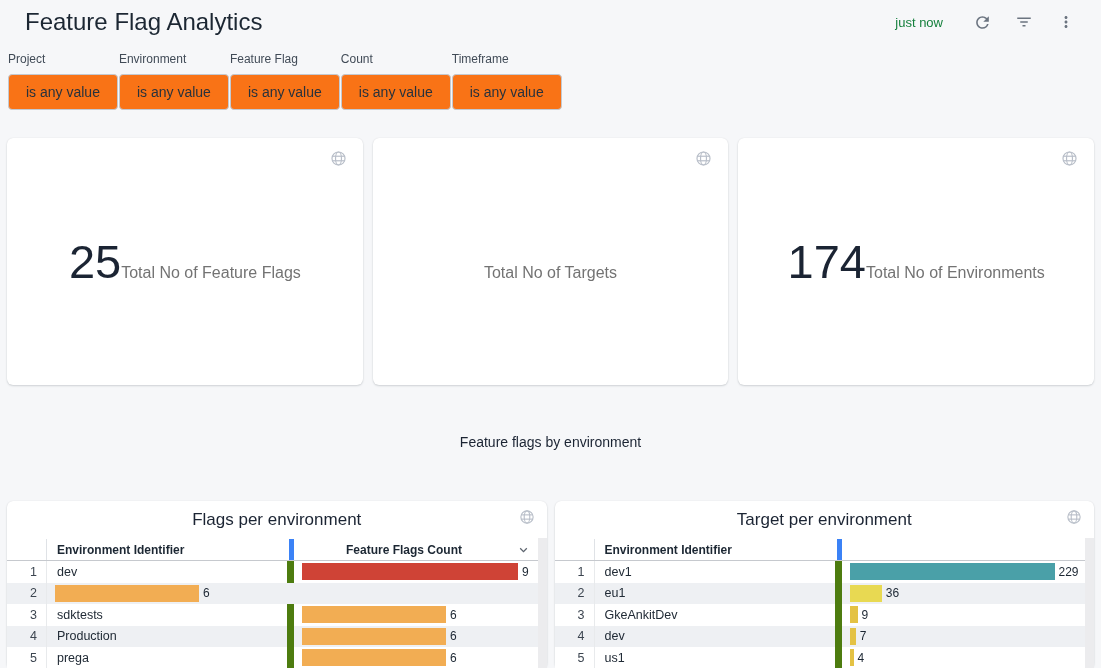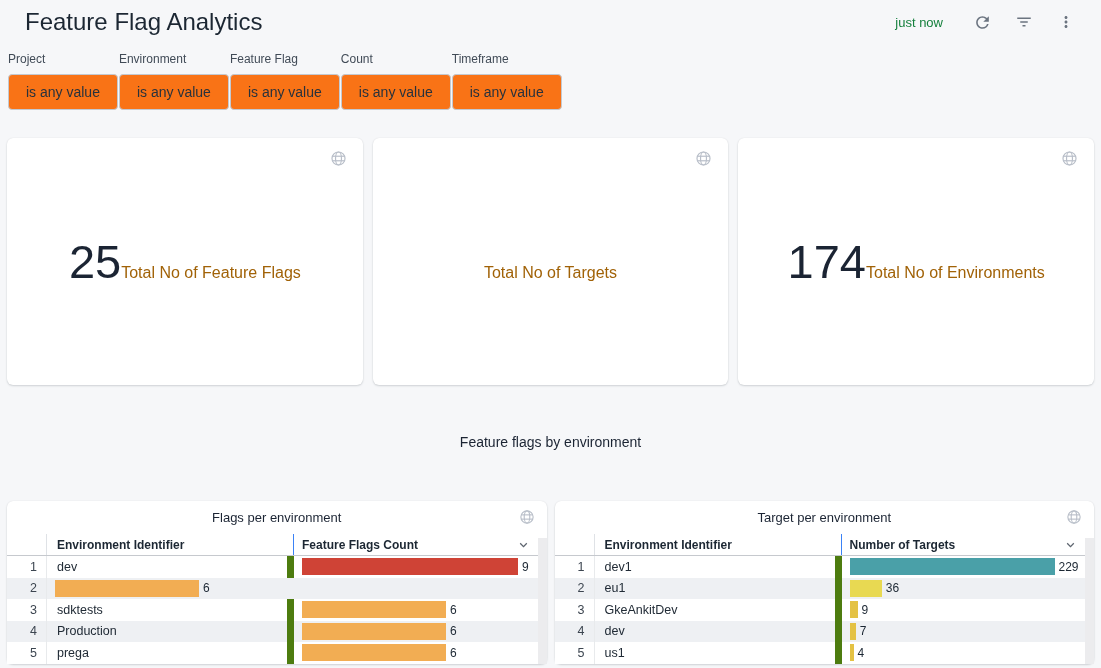--- a/index.html
+++ b/index.html
@@ -23,37 +23,37 @@
   .filter-label { font-size:12px; color:#414b57; display:block; margin-bottom:8px; }
   .filter-btn { height:36px; padding:0 17px; background:#f97316; border:1px solid #c3c9d1;
                 border-radius:4px; font-size:14px; color:#29323c; font-family:inherit; cursor:pointer; }
   
   .kpi-row { display:flex; gap:10px; padding:28px 7px 0; }
   .kpi-card { flex:1; height:247px; background:#fff; border-radius:6px; position:relative;
               box-shadow:0 1px 2px rgba(40,50,60,.18), 0 0 1px rgba(40,50,60,.12);
               display:flex; flex-direction:row; align-items:center; justify-content:center; }
   .tile-globe { position:absolute; top:12px; right:16px; cursor:pointer; }
   .kpi-value { font-size:47px; color:#1b2433; line-height:1; }
-  .kpi-label { font-size:16px; color:#a16207; margin-top:22px; }
+  .kpi-label { font-size:16px; color:#737373; margin-top:22px; }
   
   .section-title { text-align:center; font-size:14px; color:#1b2433; margin:49px 0 51px; font-weight:400; }
   
   .tables-row { display:flex; gap:8px; padding:0 7px; align-items:flex-start; }
   .table-card { flex:1; background:#fff; border-radius:6px; position:relative; padding-top:9px;
                 box-shadow:0 1px 2px rgba(40,50,60,.18), 0 0 1px rgba(40,50,60,.12); }
   .table-card[data-table="0"] { --barmax:216px; }
   .table-card[data-table="1"] { --barmax:205px; }
-  .table-title { text-align:center; font-size:13px; color:#1b2433; margin:0 0 9px; font-weight:400; }
+  .table-title { text-align:center; font-size:17px; color:#1b2433; margin:0 0 9px; font-weight:400; }
   .tile-globe-sm { position:absolute; top:8px; right:12px; cursor:pointer; }
   .thead { display:flex; height:22px; border-bottom:1px solid #c6c9ce; align-items:stretch;
            font-weight:bold; font-size:12px; color:#1c2733; }
   .th-num { width:40px; flex:none; border-right:1px solid #dfe2e6; }
-  .th-name { width:247px; flex:none; padding-left:10px; border-right:1px solid #3b82f6;
+  .th-name { width:247px; flex:none; padding-left:10px; border-right:5px solid #3b82f6;
              display:flex; align-items:center; }
-  .th-measure { flex:1; padding-left:8px; display:flex; align-items:center; position:relative; }
+  .th-measure { flex:1; padding-left:8px; display:flex; align-items:center; position:relative;margin-left:44px; }
   .sort-chevron { position:absolute; right:16px; top:50%; transform:translateY(-50%); cursor:pointer;
                   display:flex; align-items:center; }
   .scroll-track { position:absolute; right:0; top:37px; bottom:0; width:9px; background:#ececee; }
   .trow { display:flex; height:21.5px; font-size:12.5px; align-items:stretch; background:#fff; }
   .trow.alt { background:#eef0f3; }
   .cell { display:flex; align-items:center; }
   .cell.num { width:40px; flex:none; justify-content:flex-end; padding-right:9px;
               color:#3c4550; border-right:1px solid #e8eaec; }
   .cell.name { width:247px; flex:none; padding-left:10px; border-right:7px solid #4d7c0f; }
   .cell.measure { flex:1; padding-left:8px; }
@@ -228,28 +228,20 @@
           <circle cx="12" cy="12" r="9.2"></circle>
           <ellipse cx="12" cy="12" rx="4.2" ry="9.2"></ellipse>
           <line x1="3.2" y1="8.8" x2="20.8" y2="8.8"></line>
           <line x1="3.2" y1="15.2" x2="20.8" y2="15.2"></line>
         </svg>
     </span>
     <div class="table-title">Target per environment</div>
     <div class="thead">
       <div class="th-num"></div>
       <div class="th-name">Environment Identifier</div>
-      <div class="th-measure">
-        <span>Number of Targets</span>
-        <span class="sort-chevron">
-          <svg width="15" height="15" viewBox="0 0 24 24" fill="#5f6670">
-              <path d="M7.41 8.59 12 13.17l4.59-4.58L18 10l-6 6-6-6 1.41-1.41z"></path>
-            </svg>
-        </span>
-      </div>
     </div>
     <div class="tbody">
         <div class="trow">
           <div class="cell num">1</div>
           <div class="cell name">dev1</div>
           <div class="cell measure">
             <div class="bar" style="width: calc(1.0000 * var(--barmax)); min-width: 4px; background: rgb(74, 160, 168);"></div>
             <div class="bar-label">229</div>
           </div>
         </div>

